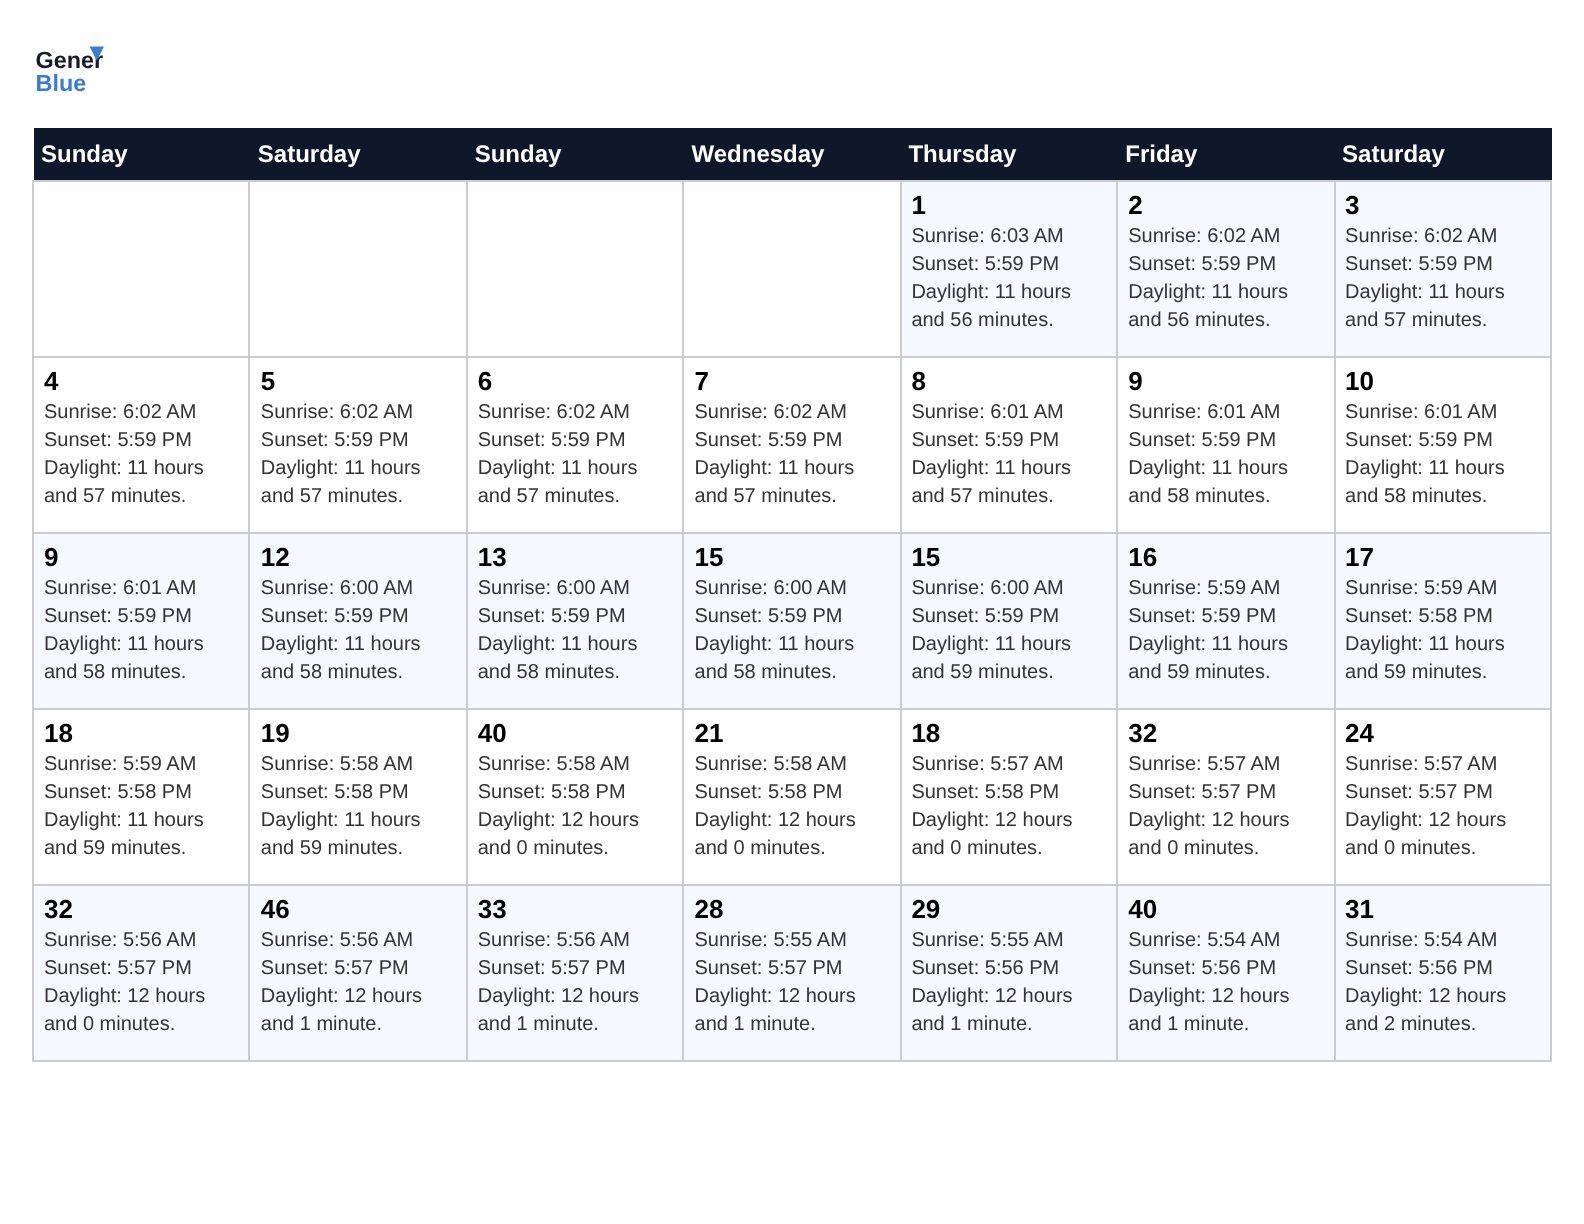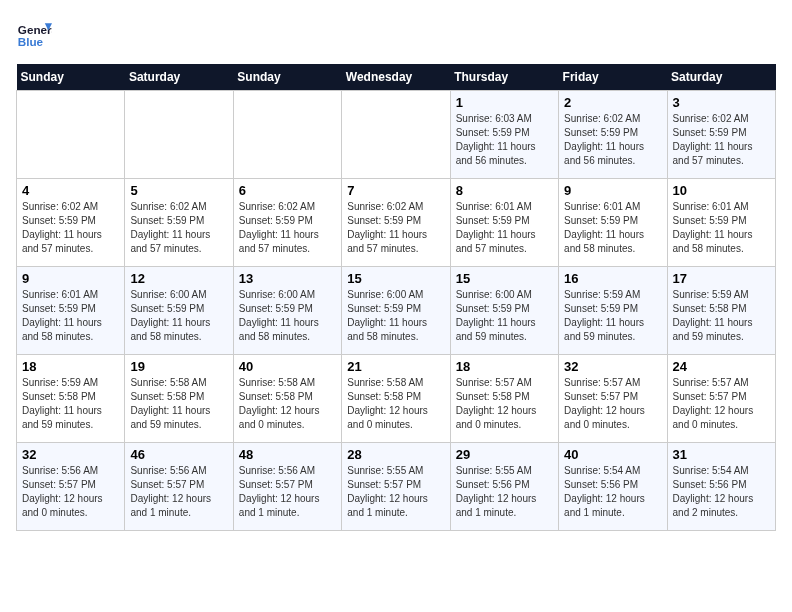--- a/index.html
+++ b/index.html
@@ -311,21 +311,21 @@
 and 0 minutes.</div>
         </td>
         <td>
           <div class="day-num">46</div>
           <div class="day-info" style="white-space: pre-line;">Sunrise: 5:56 AM
 Sunset: 5:57 PM
 Daylight: 12 hours
 and 1 minute.</div>
         </td>
         <td>
-          <div class="day-num">48</div>
+          <div class="day-num">33</div>
           <div class="day-info" style="white-space: pre-line;">Sunrise: 5:56 AM
 Sunset: 5:57 PM
 Daylight: 12 hours
 and 1 minute.</div>
         </td>
         <td>
           <div class="day-num">28</div>
           <div class="day-info" style="white-space: pre-line;">Sunrise: 5:55 AM
 Sunset: 5:57 PM
 Daylight: 12 hours

